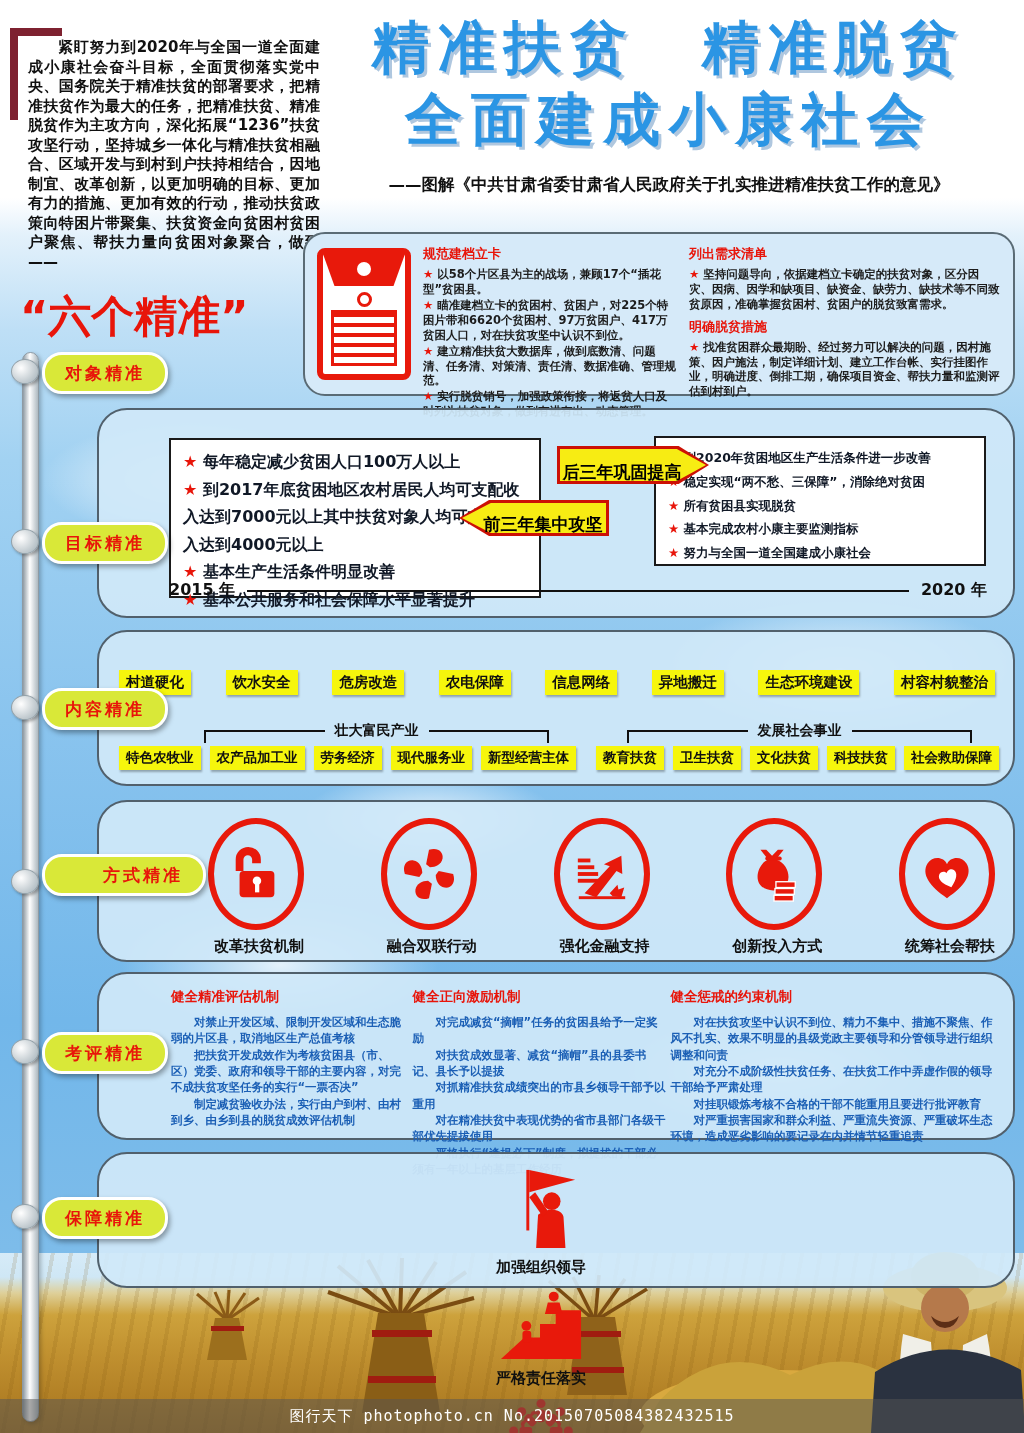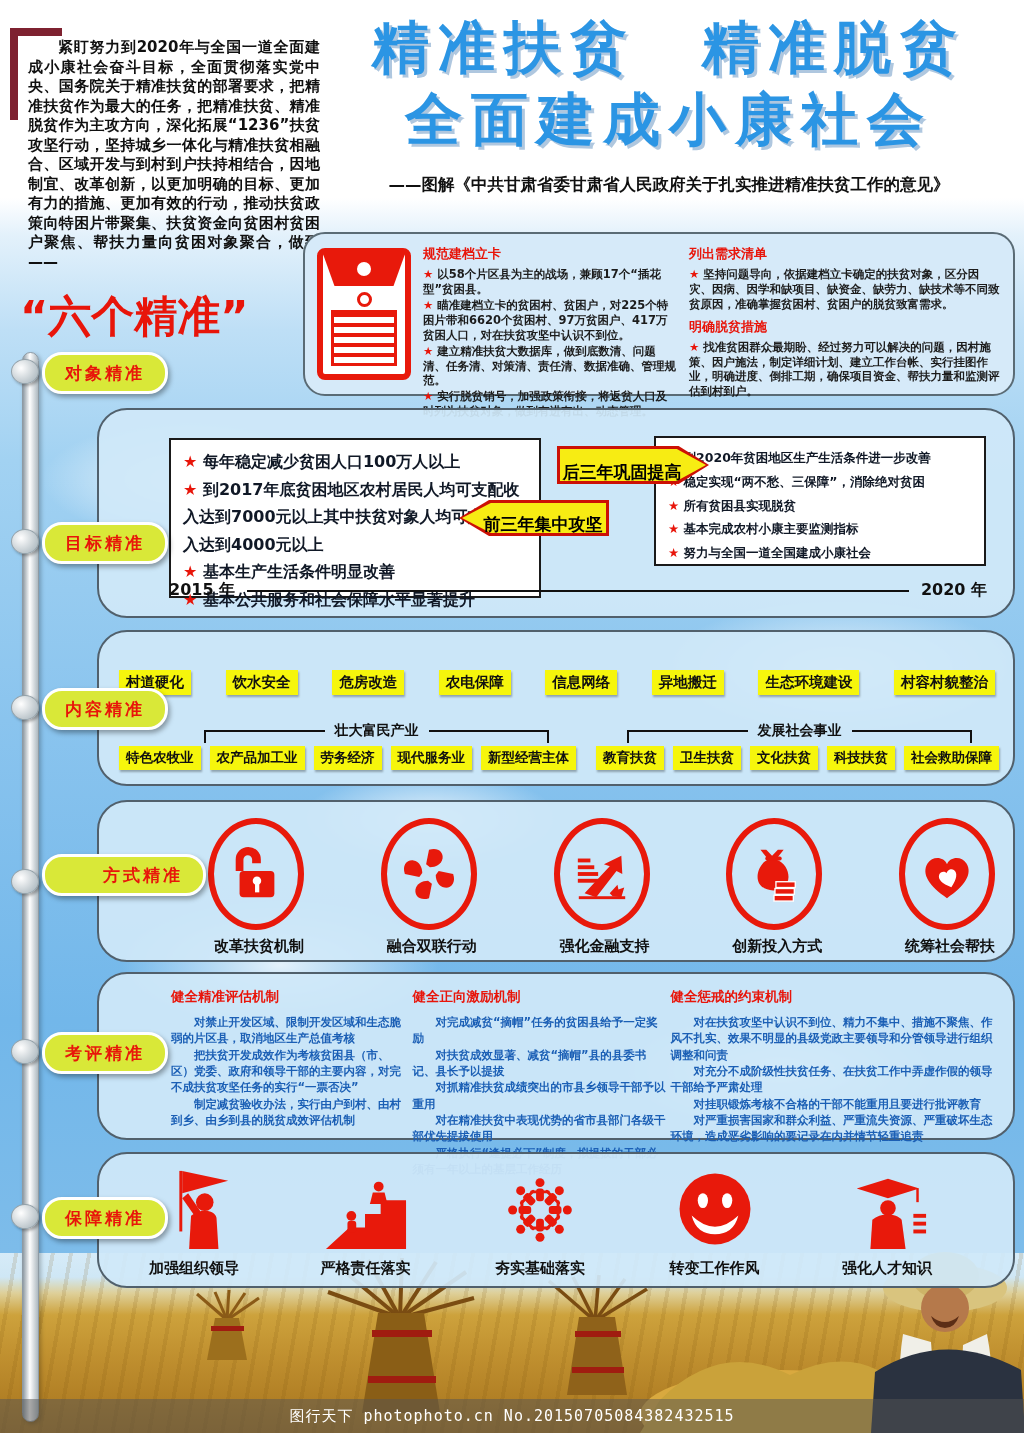--- a/index.html
+++ b/index.html
@@ -73,21 +73,21 @@
 
   
   .rcols{position:absolute;left:72px;right:16px;top:14px;bottom:8px;display:flex;gap:2px;}
   .rcol h4{margin:0 0 8px 0;font-size:13.5px;color:#e8150a;}
   .rcol p{margin:0;font-size:11.5px;font-weight:bold;color:#1b5fb5;line-height:1.42;text-indent:2em;}
   .rcol.w1{flex:0 0 29%;}
   .rcol.w2{flex:0 0 31%;}
   .rcol.w3{flex:1;}
 
   
-  .srow{position:absolute;left:50px;right:80px;top:12px;bottom:8px;display:flex;justify-content:space-between;}
+  .srow{position:absolute;left:50px;right:80px;top:12px;bottom:8px;display:flex;justify-content:space-between;flex-direction:column;}
   .sitem{display:flex;flex-direction:column;align-items:center;justify-content:flex-end;}
   .sitem b{margin-top:4px;font-size:15px;color:#101010;}
 
   
   .field{position:absolute;left:0;top:1253px;width:1024px;height:180px;z-index:1;
     background:linear-gradient(180deg,#d6ebf8 0,#cfe7f5 24px,#ded09a 40px,#cda23c 62px,#c19130 100px,#b07e24 150px,#a2721f 180px);}
   .field::after{content:"";position:absolute;inset:0;background:repeating-linear-gradient(100deg,rgba(122,82,12,0) 0 14px,rgba(122,82,12,.14) 14px 18px);}
   .sheaf{position:absolute;z-index:2;}
   .farmer{position:absolute;left:845px;top:1242px;z-index:2;}
   .wm{position:absolute;left:0;top:1399px;width:1024px;height:34px;background:rgba(84,84,84,.5);display:flex;align-items:center;justify-content:center;z-index:6;

